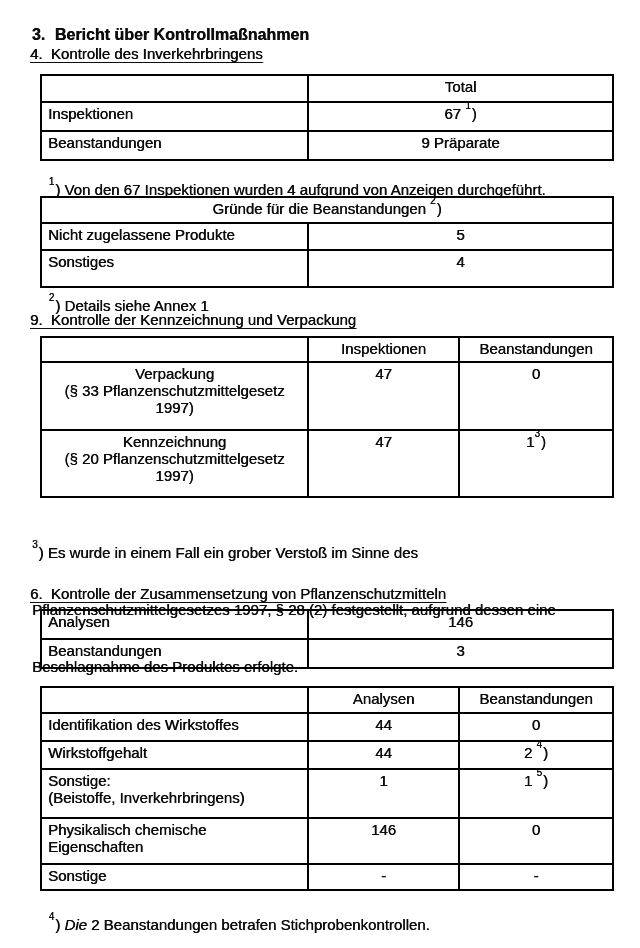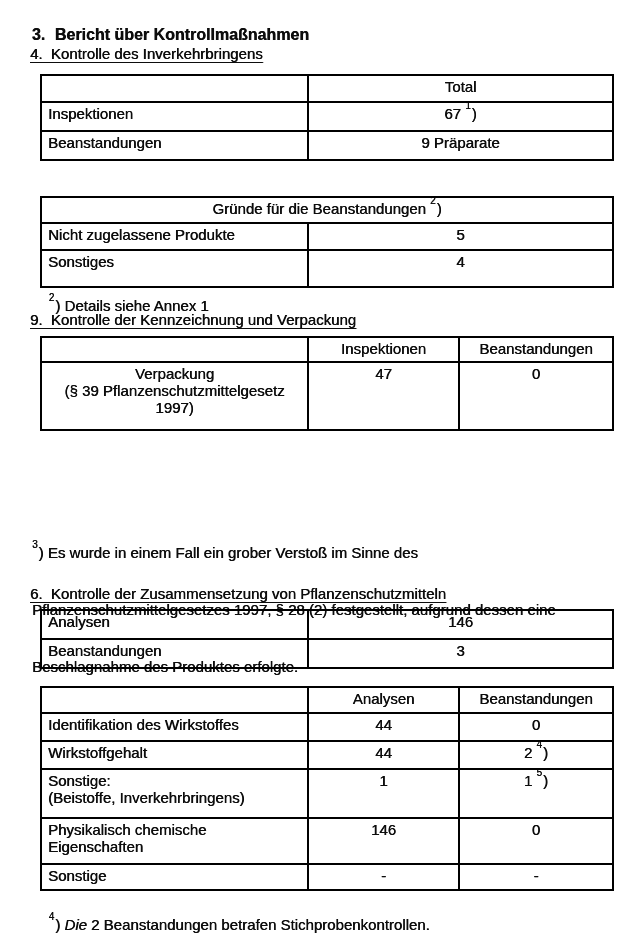--- a/index.html
+++ b/index.html
@@ -75,20 +75,23 @@
       <td class="lbl">Inspektionen</td>
       <td class="ctr"><span>67 </span><sup class="fns">1</sup><span>)</span></td>
     </tr>
     <tr style="height:29px">
       <td class="lbl">Beanstandungen</td>
       <td class="ctr">9 Präparate</td>
     </tr>
   </tbody>
     </table>
 
+  <div class="abs footnote" style="left:32px; top:164px;">
+    <sup class="fns">1</sup><span>) Von den 67 Inspektionen wurden 4 aufgrund von Anzeigen durchgeführt.</span>
+  </div>
 
   <table class="doc abs" style="left:40px; top:196px;">
     <colgroup>
         <col style="width:267px">
         <col style="width:305px">
       </colgroup>
     <tbody>
         <tr style="height:26px">
       <th class="ctr" colspan="2"><span>Gründe für die Beanstandungen </span><sup class="fns">2</sup><span>)</span></th>
     </tr>
@@ -117,25 +120,34 @@
       </colgroup>
     <tbody>
         <tr style="height:25px">
       <th></th>
       <th class="ctr">Inspektionen</th>
       <th class="ctr">Beanstandungen</th>
     </tr>
     <tr style="height:68px">
       <td class="ctr mlines">
         <span class="fn-line">Verpackung</span>
-        <span class="fn-line">(§ 39 Pflanzenschutzmittelgesetz</span>
+        <span class="fn-line">(§ 33 Pflanzenschutzmittelgesetz</span>
         <span class="fn-line">1997)</span>
       </td>
       <td class="ctr">47</td>
       <td class="ctr">0</td>
+    </tr>
+    <tr style="height:67px">
+      <td class="ctr mlines">
+        <span class="fn-line">Kennzeichnung</span>
+        <span class="fn-line">(§ 20 Pflanzenschutzmittelgesetz</span>
+        <span class="fn-line">1997)</span>
+      </td>
+      <td class="ctr">47</td>
+      <td class="ctr"><span>1</span><sup class="fns">3</sup><span>)</span></td>
     </tr>
   </tbody>
     </table>
 
   <div class="abs footnote fn3" style="left:32px; top:505px; width:590px;">
     <span class="fn-line"><sup class="fns">3</sup><span>) Es wurde in einem Fall ein grober Verstoß im Sinne des</span></span>
     <span class="fn-line">Pflanzenschutzmittelgesetzes 1997, § 28 (2) festgestellt, aufgrund dessen eine</span>
     <span class="fn-line">Beschlagnahme des Produktes erfolgte.</span>
   </div>
 

